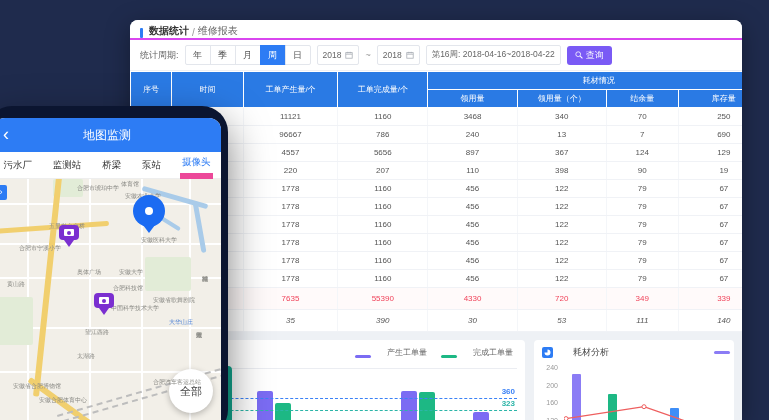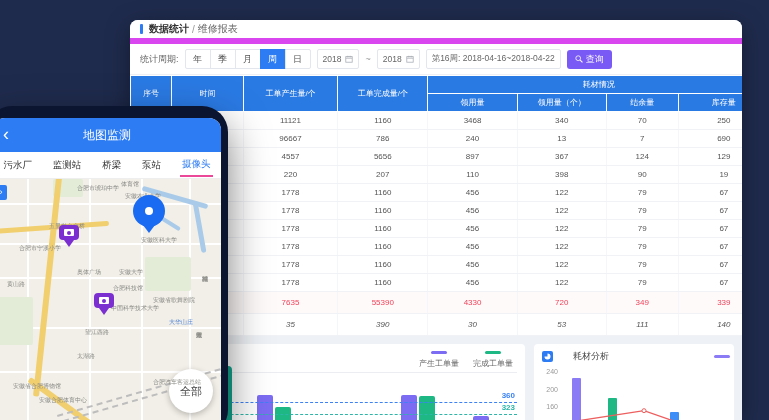--- a/index.html
+++ b/index.html
@@ -1,21 +1,21 @@
 <!DOCTYPE html>
 <html><head>
 <meta charset="utf-8">
 <style>
   html,body{margin:0;padding:0;background:#1f2b4d;}
   .canvas{position:relative;width:769px;height:420px;overflow:hidden;background:#1f2b4d;
     font-family:"Liberation Sans","DejaVu Sans",sans-serif;}
   
   .dashboard{position:absolute;left:130px;top:20px;width:612px;height:400px;background:#eef1f5;
     border-radius:8px 8px 0 0;overflow:hidden;z-index:10;box-shadow:0 6px 24px rgba(0,0,0,.35);}
-  .bc-bar{height:18px;background:#fff;display:flex;align-items:center;padding:0 10px;border-bottom:6px solid #d946ef;}
+  .bc-bar{height:18px;background:#fff;display:flex;align-items:flex-end;padding:0 10px;border-bottom:2px solid #d946ef;}
   .bc-accent{width:3px;height:10px;background:#2d7cf4;border-radius:1px;margin-right:6px;}
   .bc-text{font-size:10px;color:#333;font-weight:bold;}
   .bc-sep{color:#999;font-weight:normal;margin:0 3px;font-size:10px;}
   .bc-page{font-size:10px;color:#666;}
   .filter-bar{height:30px;background:#fff;display:flex;align-items:center;padding:0 10px;gap:6px;border-bottom:1px solid #eef0f4;}
   .flabel{font-size:9px;color:#666;white-space:nowrap;}
   .seg{display:flex;}
   .seg-btn{min-width:24px;height:18px;line-height:18px;text-align:center;font-size:9px;color:#555;
     background:#fff;border:1px solid #e3e6ec;margin-left:-1px;cursor:pointer;}
   .seg-btn:first-child{border-radius:2px 0 0 2px;margin-left:0;}
@@ -36,21 +36,21 @@
   tr.total td{height:19px;color:#f0435a;background:#fffafa;}
   tr.avg td{height:19px;color:#555;font-style:italic;}
   col.c-idx{width:40px;} col.c-time{width:70px;} col.c1{width:92px;} col.c2{width:88px;}
   col.cs{width:87px;} col.cs3{width:70px;} col.cs4{width:89px;}
   
   .charts-row{display:flex;gap:9px;padding:8px;height:160px;}
   .chart-card{position:relative;background:#fff;border-radius:4px;overflow:hidden;}
   .chart-left{width:387px;flex:none;}
   .chart-right{flex:1;}
   .legend{position:absolute;top:7px;right:12px;display:flex;gap:14px;align-items:center;}
-  .legend-item{display:flex;align-items:center;gap:4px;font-size:8px;color:#666;flex-direction:column;}
+  .legend-item{display:flex;align-items:flex-end;gap:16px;font-size:8px;color:#666;}
   .legend-dash{width:16px;height:3px;border-radius:2px;}
   .lplot{position:absolute;left:8px;right:8px;top:28px;height:144px;border-top:1px solid #ebedf2;}
   .lbar{position:absolute;bottom:0;width:16px;border-radius:2px 2px 0 0;}
   .refline{position:absolute;left:0;right:0;border-top:1px dashed;}
   .reflabel{position:absolute;right:2px;font-size:8px;font-weight:bold;}
   .rtitle{position:absolute;top:6px;left:8px;display:flex;align-items:center;gap:20px;font-size:9px;color:#444;}
   .rlegend{position:absolute;top:11px;right:4px;width:16px;height:3px;border-radius:2px;background:#8b7cf5;}
   .rticks{position:absolute;left:4px;top:24px;width:22px;height:112px;}
   .rtick{position:absolute;right:2px;font-size:7px;color:#999;}
   .rplot{position:absolute;left:30px;top:24px;width:150px;height:112px;}
@@ -61,21 +61,21 @@
   
   .phone{position:absolute;left:-14px;top:106px;width:242px;height:330px;background:#0b1530;
     border-radius:26px;padding:12px 7px 0 7px;box-sizing:border-box;z-index:50;
     box-shadow:0 16px 40px rgba(0,0,0,.5);}
   .phone-screen{width:228px;height:318px;border-radius:12px 12px 0 0;overflow:hidden;display:flex;flex-direction:column;background:#fff;}
   .p-header{height:34px;background:#2d7cf4;color:#fff;display:flex;align-items:center;justify-content:center;position:relative;flex:none;}
   .p-back{position:absolute;left:10px;top:4px;font-size:18px;line-height:24px;color:#fff;cursor:pointer;}
   .p-title{font-size:12px;}
   .p-tabs{height:26px;background:#fff;display:flex;align-items:center;justify-content:space-around;border-bottom:1px solid #eee;flex:none;}
   .p-tab{font-size:9.5px;color:#333;padding:5px 2px 4px 2px;cursor:pointer;}
-  .p-tab.active{color:#2d7cf4;border-bottom:2px solid #ec4899;}
+  .p-tab.active{color:#2d7cf4;border-bottom:6px solid #ec4899;}
   .p-map{position:relative;flex:1;background:#f2efe8;overflow:hidden;}
   .m-street-h,.m-street-v{position:absolute;background:#fff;}
   .m-street-h{height:2px;left:0;right:0;}
   .m-street-v{width:2px;top:0;bottom:0;}
   .m-park{position:absolute;background:#e2ecd7;border-radius:2px;}
   .m-road-y{position:absolute;background:#f1cf6e;border-radius:2px;}
   .m-river{position:absolute;background:#a9cbe9;border-radius:3px;}
   .m-rail{position:absolute;border-top:2px dashed #bdbdbd;}
   .m-label{position:absolute;font-size:6px;color:#8a8a85;white-space:nowrap;line-height:7px;}
   .m-label.v{writing-mode:vertical-rl;}

